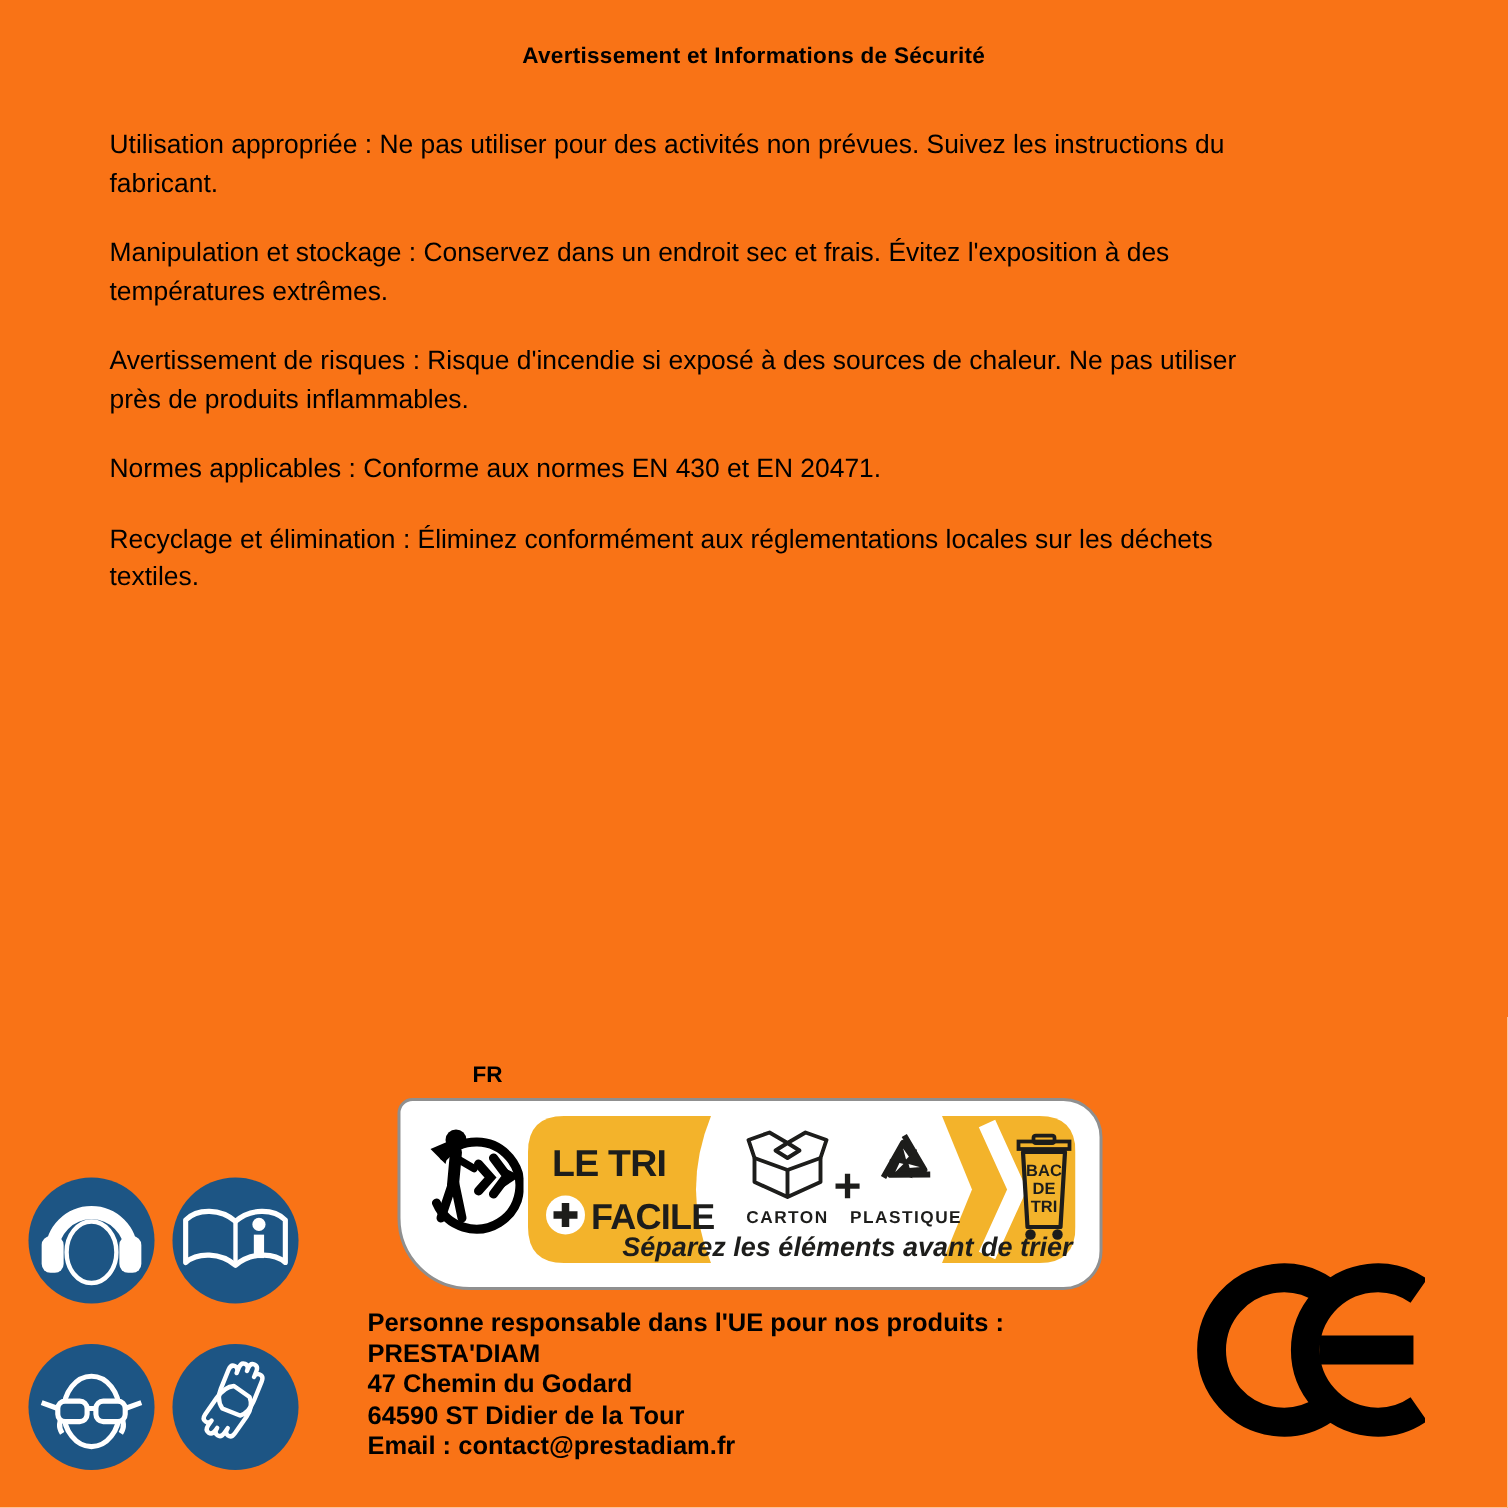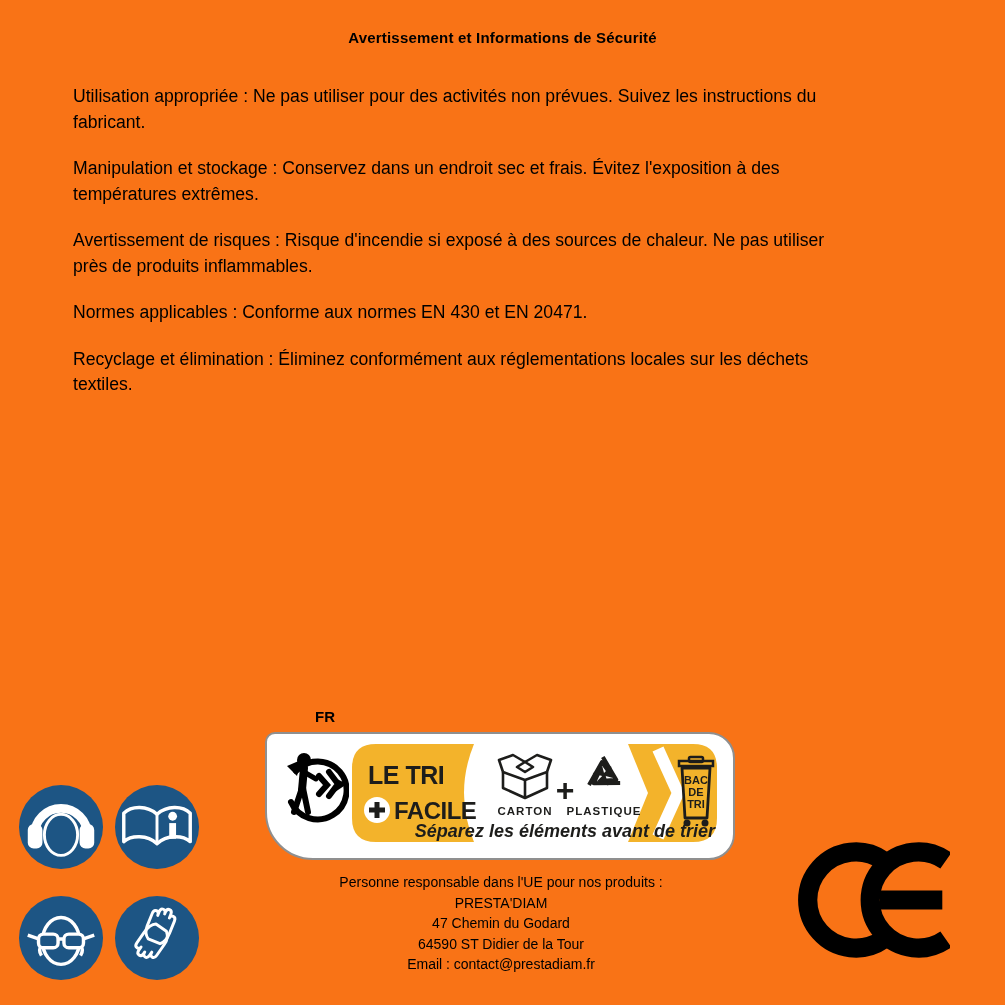--- a/index.html
+++ b/index.html
@@ -17,22 +17,22 @@
   
   .fr-code{position:absolute;left:267px;top:708px;font-size:15px;font-weight:bold;margin-left:48px;}
   .infotri-box{position:absolute;left:265px;top:732px;width:470px;height:128px;
                background:#fff;border:2px solid #8f8f8f;box-sizing:border-box;
                border-radius:10px 26px 26px 48px;}
   .triman{position:absolute;left:10px;top:10px;}
   .band{position:absolute;left:85px;top:10px;}
   .tagline{position:absolute;right:18px;bottom:16px;font-size:18px;font-style:italic;
            font-weight:bold;color:#1d1d1b;}
   
-  .responsible{position:absolute;left:245px;top:872px;width:512px;text-align:center;
-               font-size:14px;font-weight:normal;line-height:20.5px;}
+  .responsible{position:absolute;left:245px;top:872px;width:512px;text-align:left;
+               font-size:17px;font-weight:bold;line-height:20.5px;}
   
   .ce{position:absolute;left:798px;top:842px;}
 </style>
 </head>
 <body>
 
 <div class="page">
 
   <div class="doc-title">Avertissement et Informations de Sécurité</div>
 

